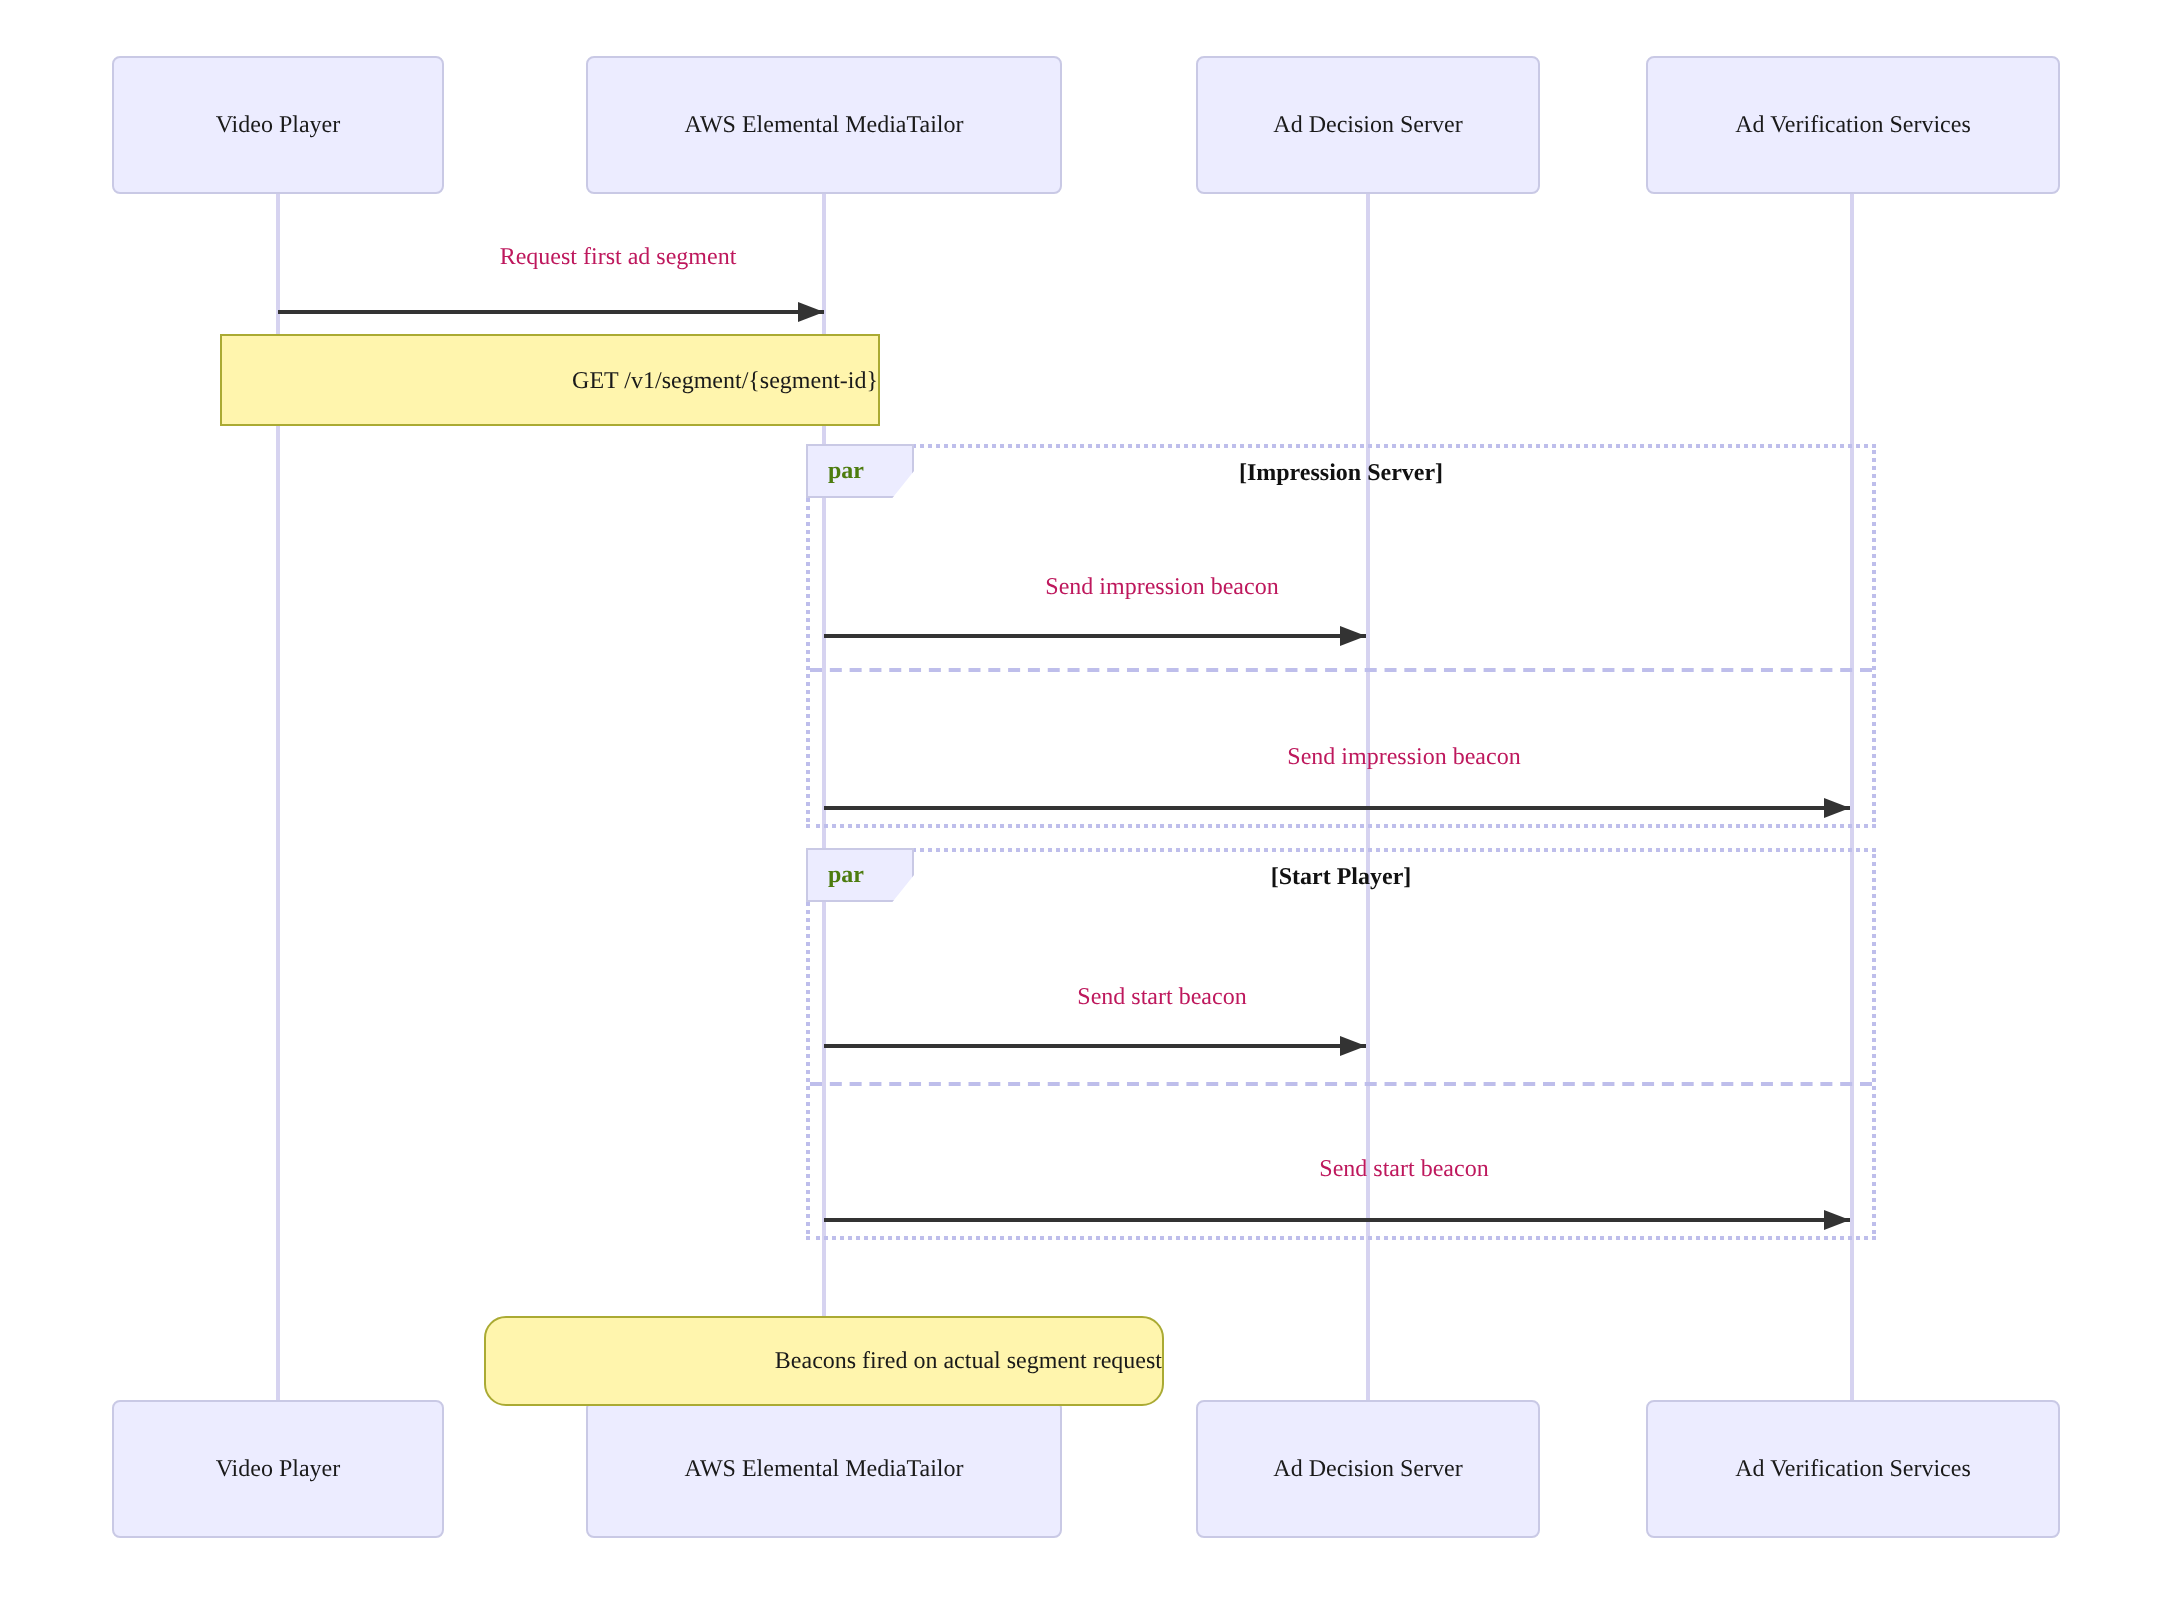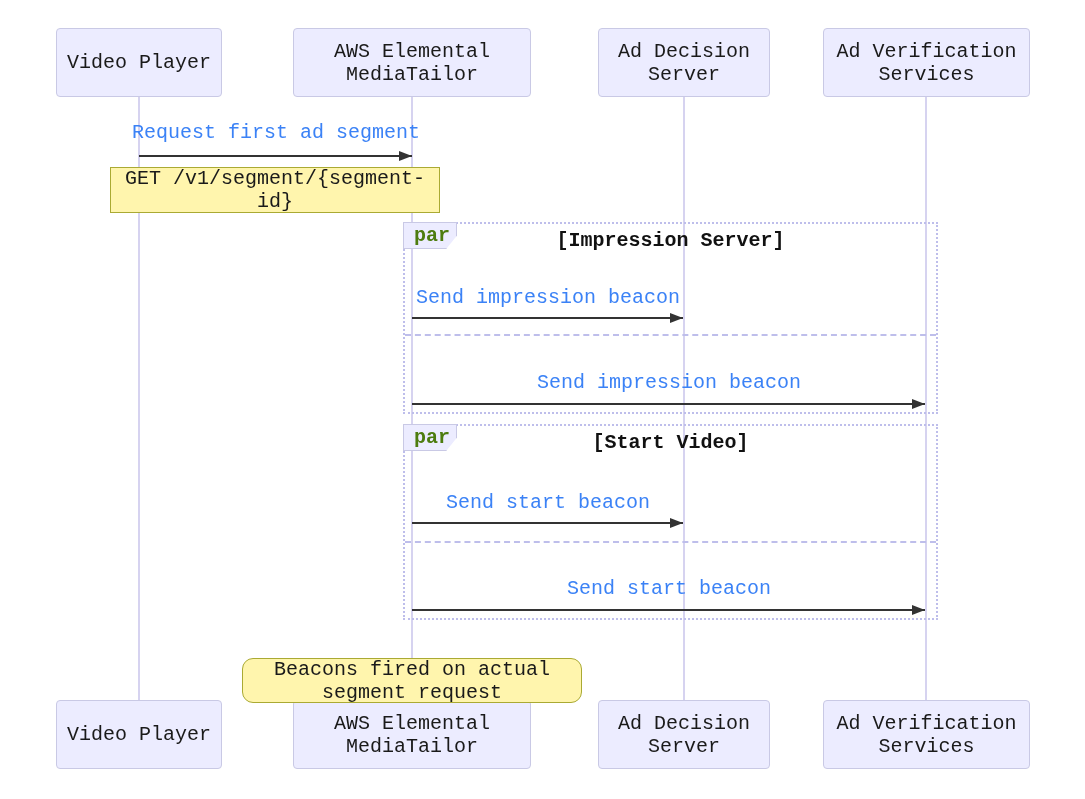--- a/index.html
+++ b/index.html
@@ -1,22 +1,22 @@
 <!DOCTYPE html>
 <html><head>
 <meta charset="utf-8">
 <style>
   html, body { margin: 0; padding: 0; background: #ffffff; }
   .canvas {
     position: relative;
     width: 1085px;
     height: 799px;
     background: #ffffff;
-    font-family: Liberation Mono, monospace;
-    font-size: 20px;
+    font-family: Liberation Serif, serif;
+    font-size: 12px;
     color: #1a1a1a;
     overflow: hidden;
   }
   .actor {
     position: absolute;
     height: 69px;
     background: #ECECFF;
     border: 1px solid #C9C9E5;
     border-radius: 4px;
     box-sizing: border-box;
@@ -31,22 +31,23 @@
     top: 97px;
     width: 2px;
     height: 603px;
     background: #D6D3F0;
     z-index: 0;
   }
   .msg-label {
     position: absolute;
     transform: translateX(-50%);
     white-space: nowrap;
-    color: #3b82f6;
+    color: #be185d;
     z-index: 2;
+    margin-left: 33px;
   }
   .arrow {
     position: absolute;
     border-top: 2px solid #333333;
     height: 0;
     z-index: 2;
   }
   .arrow::after {
     content: "";
     position: absolute;
@@ -144,21 +145,21 @@
   </div>
 
   <div class="msg-label" style="left:548px; top:286px;">Send impression beacon</div>
   <div class="arrow" style="left:412px; top:317px; width:271px;"></div>
 
   <div class="msg-label" style="left:669px; top:371px;">Send impression beacon</div>
   <div class="arrow" style="left:412px; top:403px; width:513px;"></div>
 
   <div class="par-frame" style="left:403px; top:424px; width:535px; height:196px;">
     <div class="par-label">par</div>
-    <div class="par-condition">[Start Video]</div>
+    <div class="par-condition">[Start Player]</div>
     <div class="par-divider" style="top:115px;"></div>
   </div>
 
   <div class="msg-label" style="left:548px; top:491px;">Send start beacon</div>
   <div class="arrow" style="left:412px; top:522px; width:271px;"></div>
 
   <div class="msg-label" style="left:669px; top:577px;">Send start beacon</div>
   <div class="arrow" style="left:412px; top:609px; width:513px;"></div>
 
   <div class="note" style="left:242px; top:658px; width:340px; height:45px;border-radius:11px;">

